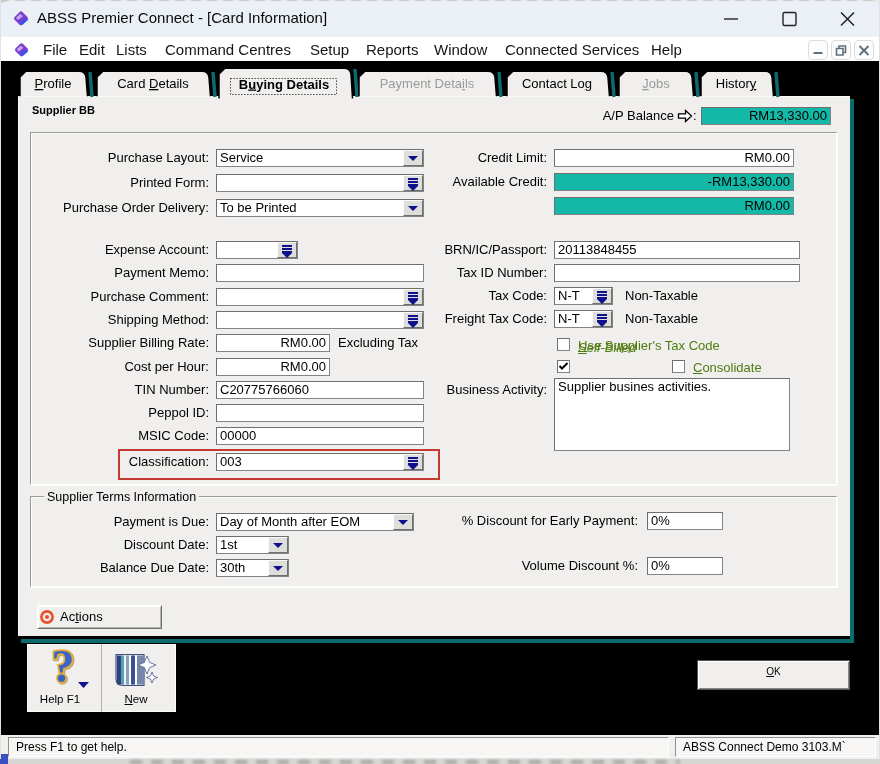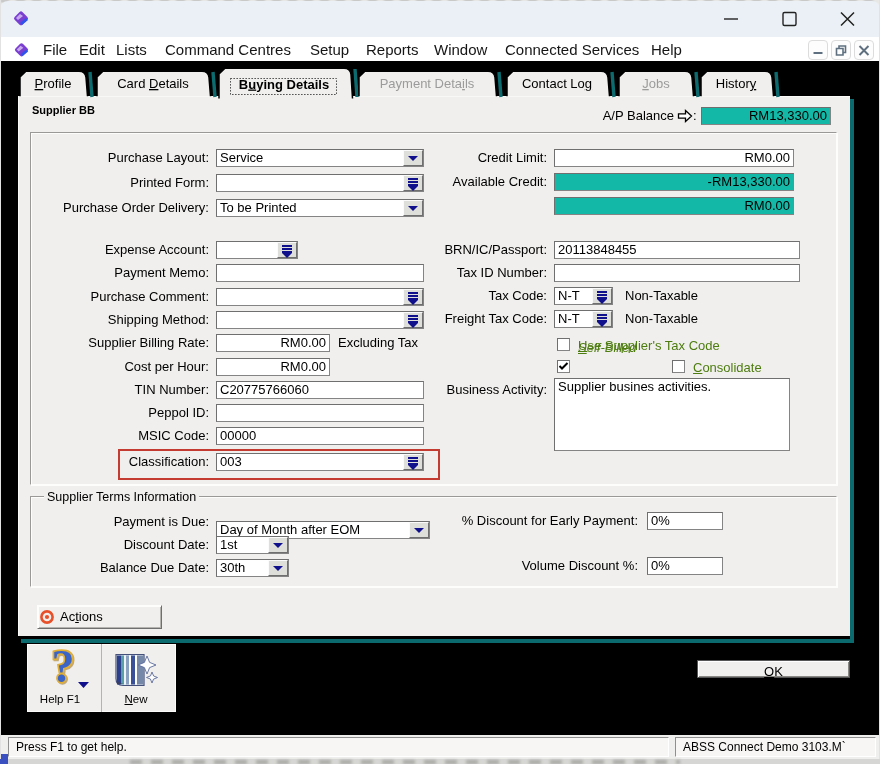--- a/index.html
+++ b/index.html
@@ -45,20 +45,21 @@
 <div id="win">
 
   <div class="abs" style="left:0;top:0;width:880px;height:2px;background:repeating-linear-gradient(90deg,#aaaaac 0 9px,#e6e6e4 9px 16px);filter:blur(0.8px);opacity:0.85;"></div>
 
   <div class="abs" id="titlebar"></div>
   <svg class="abs" style="left:12px;top:10px" width="18" height="18" viewBox="0 0 18 18">
     <rect x="3" y="3" width="11" height="11" rx="2" transform="rotate(45 9 9)" fill="#7a3fd1"></rect>
     <path d="M4 8 L8 4 L11 6 L6 10 Z" fill="#c9a9ee"></path>
     <path d="M8 13 L14 8 L16 10 L10 15 Z" fill="#2f54eb"></path>
   </svg>
+  <div class="abs" id="title-text">ABSS Premier Connect - [Card Information]</div>
 
   <svg class="abs" style="left:718px;top:6px" width="150" height="26" viewBox="0 0 150 26">
     <line x1="6" y1="13" x2="20" y2="13" stroke="#222" stroke-width="1.4"></line>
     <rect x="65" y="6.5" width="13" height="13" rx="1.5" fill="none" stroke="#222" stroke-width="1.4"></rect>
     <path d="M123 6.5 L136 19.5 M136 6.5 L123 19.5" stroke="#222" stroke-width="1.5"></path>
   </svg>
 
   <div class="abs" id="menubar"></div>
   <svg class="abs" style="left:13px;top:42px" width="17" height="17" viewBox="0 0 18 18">
     <rect x="3" y="3" width="11" height="11" rx="2" transform="rotate(45 9 9)" fill="#7a3fd1"></rect>
@@ -239,21 +240,21 @@
     </svg>
   <div class="abs cblbl" style="left:578px;top:341px;font-style:italic;"><u>S</u>elf-Billed</div>
   <div class="abs cb" style="left:672px;top:360px;"></div>
   <div class="abs cblbl" style="left:693px;top:361px;"><u>C</u>onsolidate</div>
   <div class="abs lbl" style="left:380px;top:381px;width:167px;">Business Activity:</div>
   <div class="abs tb" style="left:554px;top:378px;width:236px;height:73px;">Supplier busines activities.</div>
 
   <div class="abs etch" style="left:30px;top:496px;width:805px;height:89px;"></div>
   <div class="abs" style="left:44px;top:490px;font-size:12.5px;background:#f0efed;padding:0 3px;">Supplier Terms Information</div>
   <div class="abs lbl" style="left:40px;top:513px;width:169px;">Payment is Due:</div>
-  <div class="abs tb" style="left:216px;top:513px;width:214px;margin-top:8px;">Day of Month after EOM<span class="btnA">
+  <div class="abs tb" style="left:216px;top:513px;width:198px;">Day of Month after EOM<span class="btnA">
         <span class="tri"></span>
       </span></div>
   <div class="abs lbl" style="left:40px;top:536px;width:169px;">Discount Date:</div>
   <div class="abs tb" style="left:216px;top:536px;width:73px;">1st<span class="btnA">
         <span class="tri"></span>
       </span></div>
   <div class="abs lbl" style="left:40px;top:559px;width:169px;">Balance Due Date:</div>
   <div class="abs tb" style="left:216px;top:559px;width:73px;">30th<span class="btnA">
         <span class="tri"></span>
       </span></div>
@@ -290,21 +291,21 @@
     <rect x="25" y="2.5" width="7" height="29" fill="#7688aa"></rect>
     <path d="M5 24 q0 7 7 7 l-7 0 z" fill="#3a4060"></path>
     <g fill="#fff" stroke="#5a6a9a" stroke-width="0.9">
       <path d="M35 3 l2.6 6.4 L44 12 l-6.4 2.6 L35 21 l-2.6 -6.4 L26 12 l6.4 -2.6 Z"></path>
       <path d="M40 19 l1.6 4 L45.5 24.5 l-4 1.6 L40 30 l-1.6 -4 L34.5 24.5 l4 -1.6 Z"></path>
     </g>
     <circle cx="35" cy="12" r="2.2" fill="#fff"></circle>
   </svg>
   <div class="abs" style="left:104px;top:693px;width:64px;text-align:center;font-size:11.5px;"><u>N</u>ew</div>
 
-  <div class="abs" style="left:697px;top:660px;width:153px;height:18px;background:#f0efed;border:1px solid #565656;box-shadow:inset 1px 1px 0 #ffffff, inset -1px -1px 0 #8a8885;box-sizing:border-box;text-align:center;font-size:13px;line-height:21px;"><u>O</u>K</div>
+  <div class="abs" style="left:697px;top:660px;width:153px;height:30px;background:#f0efed;border:1px solid #565656;box-shadow:inset 1px 1px 0 #ffffff, inset -1px -1px 0 #8a8885;box-sizing:border-box;text-align:center;font-size:10px;line-height:21px;"><u>O</u>K</div>
 
   <div class="abs" id="statusbar"></div>
   <div class="abs spanel" style="left:8px;top:737px;width:661px;height:20px;">Press F1 to get help.</div>
   <div class="abs spanel" style="left:675px;top:737px;width:201px;height:20px;">ABSS Connect Demo 3103.M`</div>
 
   <div class="abs" style="left:0;top:759px;width:880px;height:5px;background:#d6d6d4;"></div>
   <div class="abs" style="left:0;top:754px;width:8px;height:10px;background:#3a4fc0;"></div>
   <div class="abs" style="left:130px;top:760px;width:550px;height:4px;background:repeating-linear-gradient(90deg,#a8a8a6 0 12px,#d6d6d4 12px 21px);filter:blur(1.4px);"></div>
 
   <div class="abs" style="left:0;top:0;width:1px;height:759px;background:#e2e2e2;"></div>

